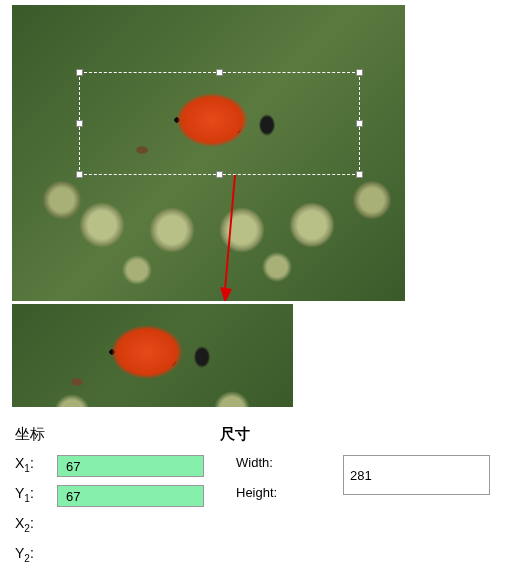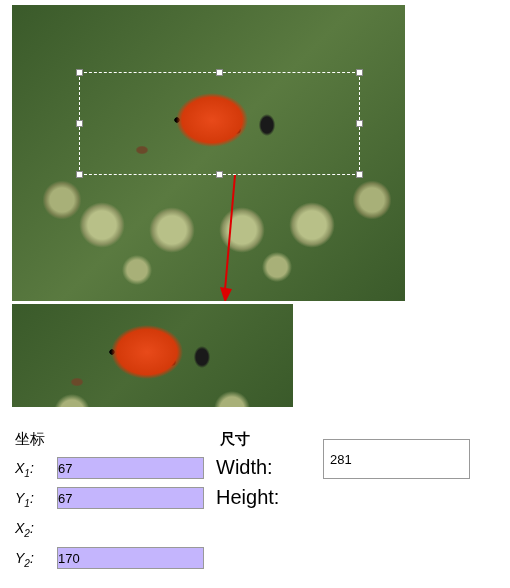--- a/index.html
+++ b/index.html
@@ -87,35 +87,35 @@
       radial-gradient(ellipse 15px 20px at 190px 53px, #1a1a1a 40%, transparent 55%),
       radial-gradient(ellipse 12px 8px at 65px 78px, #6a4a2a 40%, transparent 55%),
       radial-gradient(circle 30px at 220px 105px, #a8b078 40%, transparent 60%),
       radial-gradient(circle 30px at 60px 108px, #a8b078 40%, transparent 60%);
   }
   
   .info-table {
     margin: 18px 0 0 15px;
     width: 480px;
   }
-  .info-row { display: flex; align-items: flex-end; margin-bottom: 6px; height: 24px; }
+  .info-row { display: flex; align-items: flex-start; margin-bottom: 6px; height: 24px; }
   .section-header { font-weight: normal; font-size: 15px; }
   .coord-header { width: 205px; }
   .size-header  { width: 200px; font-weight: bold; }
-  .field-label { width: 42px; font-size: 14px; font-style: italic; }
+  .field-label { width: 42px; font-size: 14px; }
   .field-label sub { font-size: 10px; vertical-align: sub; }
   .field-input {
     width: 147px;
     height: 22px;
     border: 1px solid #999;
-    padding: 0 0;
+    padding: 0 8px;
     font-size: 13px;
-    background: #c4b5fd;
+    background: #86efac;
   }
-  .size-label { width: 65px; font-size: 20px; margin-left: 12px; }
+  .size-label { width: 65px; font-size: 13px; margin-left: 32px; }
   .size-input {
     width: 147px;
     height: 40px;
     border: 1px solid #999;
     padding: 0 6px;
     font-size: 13px;
     margin-left: 42px;
     background: #fff;
   }
 </style>
@@ -155,15 +155,14 @@
   <div class="info-row">
     <div class="field-label"><span>Y</span><sub>1</sub><span>:</span></div>
     <input class="field-input" value="67" style="">
     <div class="size-label">Height:</div>
   </div>
   <div class="info-row">
     <div class="field-label"><span>X</span><sub>2</sub><span>:</span></div>
   </div>
   <div class="info-row">
     <div class="field-label"><span>Y</span><sub>2</sub><span>:</span></div>
-    <input class="field-input" value="170" style="">
   </div>
 </div>
 
 </body></html>

